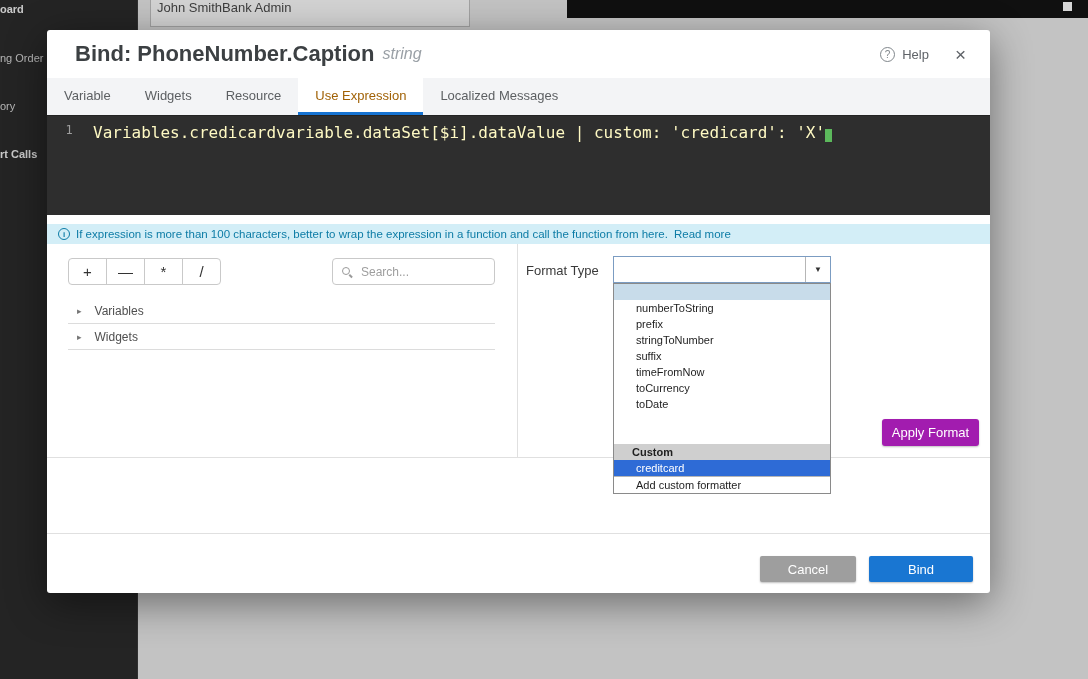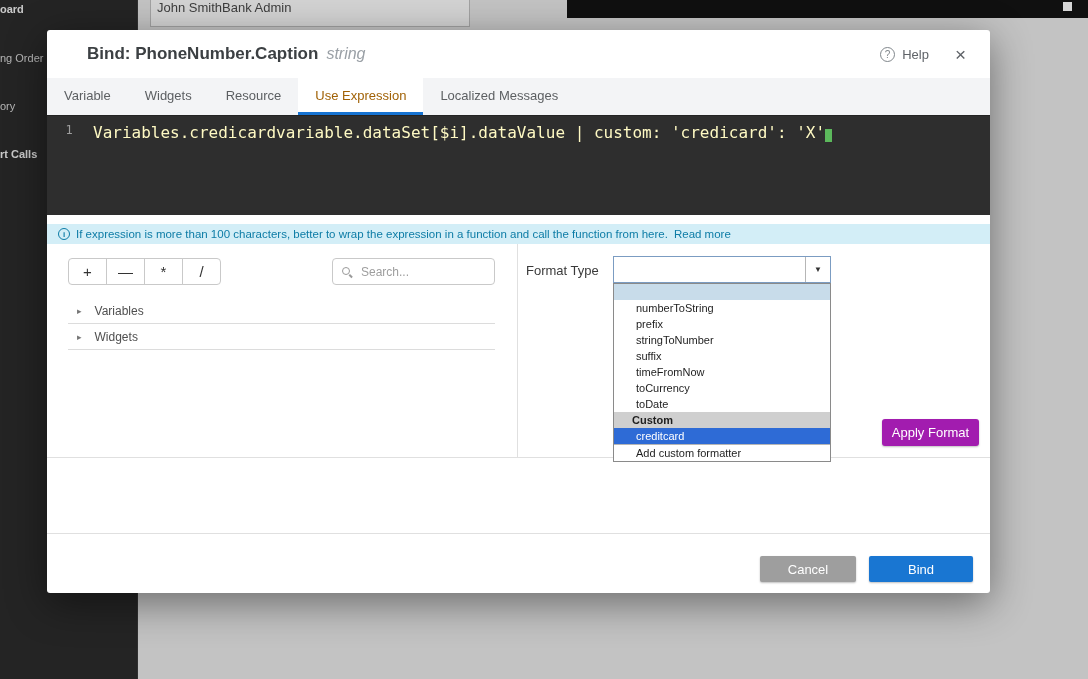--- a/index.html
+++ b/index.html
@@ -17,21 +17,21 @@
               background:#fcfcfc;z-index:1;box-sizing:border-box;}
   .user-field .val{position:absolute;left:6px;bottom:11px;font-size:13px;color:#4a4a4a;}
   .backdrop{position:absolute;inset:0;background:rgba(0,0,0,0.16);z-index:2;}
 
   
   .modal{position:absolute;left:47px;top:30px;width:943px;height:563px;background:#fff;z-index:3;
          border-radius:3px;box-shadow:0 10px 40px rgba(0,0,0,0.45);}
 
   .m-header{position:absolute;top:0;left:0;right:0;height:48px;display:flex;align-items:center;
             padding:0 24px 0 28px;box-sizing:border-box;}
-  .m-title{font-size:17px;font-weight:600;color:#3c4043;margin-left:12px;}
+  .m-title{font-size:22px;font-weight:600;color:#3c4043;}
   .m-sub{font-size:16px;font-style:italic;color:#9aa0a6;margin-left:8px;}
   .m-help{margin-left:auto;display:flex;align-items:center;gap:7px;color:#5f6368;font-size:13px;cursor:pointer;}
   .help-icon{width:15px;height:15px;border:1px solid #80868b;border-radius:50%;display:grid;
              place-items:center;font-size:10px;color:#80868b;box-sizing:border-box;}
   .m-close{margin-left:26px;font-size:19px;color:#5f6368;cursor:pointer;line-height:1;}
 
   .m-tabs{position:absolute;top:48px;left:0;right:0;height:37px;background:#f3f4f6;display:flex;
           box-sizing:border-box;}
   .tab{display:flex;align-items:center;padding:0 17px;font-size:13px;color:#5c5f62;
        border-bottom:3px solid transparent;cursor:pointer;box-sizing:border-box;}
@@ -79,21 +79,21 @@
               background:#fff;box-sizing:border-box;cursor:pointer;}
   .fmt-value{position:absolute;left:8px;top:6px;font-size:12px;color:#333;}
   .fmt-arrow{position:absolute;right:0;top:0;bottom:0;width:24px;border-left:1px solid #b6b6b6;
              display:grid;place-items:center;font-size:8px;color:#333;}
 
   .dropdown{position:absolute;left:95px;top:39px;width:218px;border:1px solid #8a8a8a;background:#fff;
             z-index:6;box-sizing:border-box;}
   .opt{height:16px;line-height:16px;font-size:11px;color:#1e1e1e;padding-left:22px;cursor:pointer;
        white-space:nowrap;overflow:hidden;}
   .opt.blank{background:#c8dcea;}
-  .opt.group{background:#cfcfcf;font-weight:bold;padding-left:18px;cursor:default;}
+  .opt.group{background:#cfcfcf;font-weight:bold;padding-left:18px;cursor:default;margin-top:32px;}
   .opt.sel{background:#2e6bd6;color:#fff;}
   .opt.addc{border-top:1px solid #b5b5b5;}
 
   .apply-btn{position:absolute;left:364px;top:175px;width:97px;height:27px;background:#a21caf;color:#fff;
              border:none;border-radius:3px;font-size:13px;cursor:pointer;font-family:inherit;box-shadow:0 1px 2px rgba(0,0,0,.25);}
 
   .m-footer{position:absolute;left:0;right:0;bottom:0;height:60px;border-top:1px solid #e0e0e0;box-sizing:border-box;}
   .btn-cancel{position:absolute;left:713px;top:22px;width:96px;height:26px;background:#9e9e9e;border:none;
               color:#fff;border-radius:2px;font-size:13px;cursor:pointer;font-family:inherit;box-shadow:0 1px 2px rgba(0,0,0,.25);}
   .btn-bind{position:absolute;left:822px;top:22px;width:104px;height:26px;background:#1976d2;border:none;

